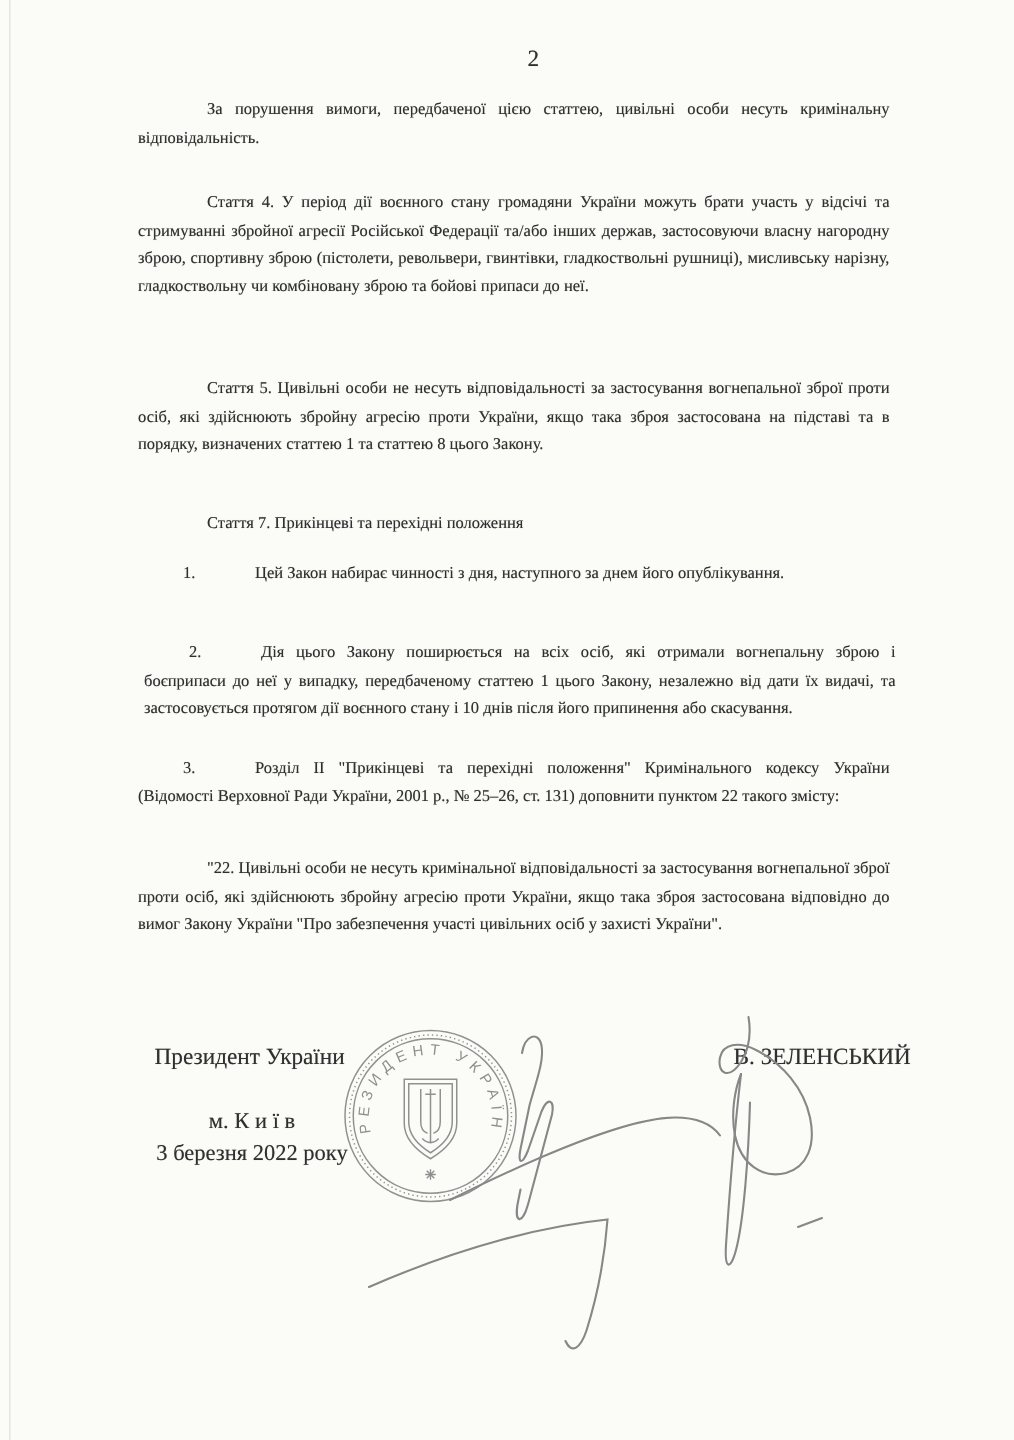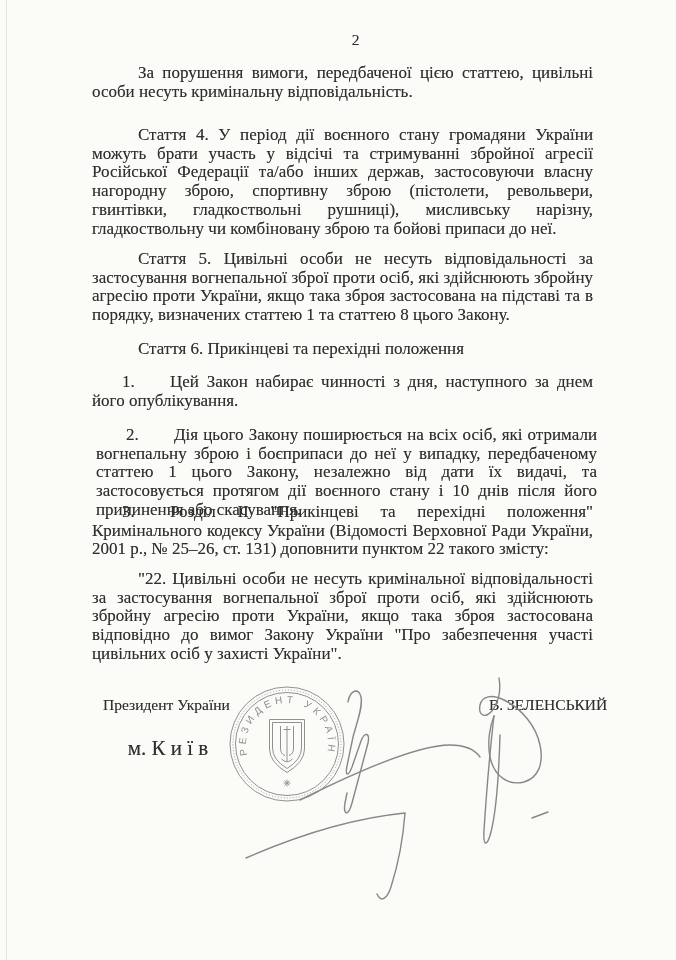--- a/index.html
+++ b/index.html
@@ -15,42 +15,42 @@
     overflow:hidden;
     color:#2f2f2f;
   }
   .scan-edge{
     position:absolute;left:6px;top:0;bottom:0;width:1px;
     background:#e4e4e0;
   }
   .txt{
     position:absolute;
     left:92px;width:501px;
-    font-size:17px;line-height:18.7px;
+    font-size:11px;line-height:18.7px;
     text-align:justify;
     text-shadow:0 0 0.5px rgba(60,60,60,.5);
   }
   .pagenum{
     position:absolute;left:92px;width:501px;
     text-align:center;text-indent:26px;
     font-size:15.5px;
     text-shadow:0 0 0.5px rgba(60,60,60,.5);
   }
   .ind{text-indent:46px;}
   .item{text-indent:30px;}
   .item .inum{display:inline-block;width:48px;text-indent:0;}
   .sigline{
     position:absolute;
     font-size:15.5px;line-height:18px;
     text-shadow:0 0 0.5px rgba(60,60,60,.5);
     white-space:nowrap;
   }
   .dateblock{
     position:absolute;left:92px;width:152px;
-    text-align:center;font-size:21px;line-height:18px;
+    text-align:center;font-size:15px;line-height:18px;
     text-shadow:0 0 0.5px rgba(60,60,60,.5);
     white-space:nowrap;
   }
   svg{position:absolute;pointer-events:none;}
   .seal-stroke{fill:none;stroke:#919191;stroke-width:1;}
   .sig-stroke{fill:none;stroke:#878787;stroke-width:1.4;stroke-linecap:round;}
 </style>
 </head>
 <body>
 
@@ -58,33 +58,34 @@
   <div class="scan-edge"></div>
 
   <div class="pagenum" style="top:31px">2</div>
 
   <p class="txt ind" style="top:64px;margin:0">За порушення вимоги, передбаченої цією статтею, цивільні особи несуть кримінальну відповідальність.</p>
 
   <p class="txt ind" style="top:126px;margin:0">Стаття 4. У період дії воєнного стану громадяни України можуть брати участь у відсічі та стримуванні збройної агресії Російської Федерації та/або інших держав, застосовуючи власну нагородну зброю, спортивну зброю (пістолети, револьвери, гвинтівки, гладкоствольні рушниці), мисливську нарізну, гладкоствольну чи комбіновану зброю та бойові припаси до неї.</p>
 
   <p class="txt ind" style="top:250px;margin:0">Стаття 5. Цивільні особи не несуть відповідальності за застосування вогнепальної зброї проти осіб, які здійснюють збройну агресію проти України, якщо така зброя застосована на підставі та в порядку, визначених статтею 1 та статтею 8 цього Закону.</p>
 
-  <p class="txt ind" style="top:340px;margin:0">Стаття 6. Прикінцеві та перехідні положення</p>
+  <p class="txt ind" style="top:340px;margin:0">Стаття 7. Прикінцеві та перехідні положення</p>
 
   <p class="txt item" style="top:373px;margin:0"><span class="inum">1.</span><span>Цей Закон набирає чинності з дня, наступного за днем його опублікування.</span></p>
 
   <p class="txt item" style="top:422px;margin:4px"><span class="inum">2.</span><span>Дія цього Закону поширюється на всіх осіб, які отримали вогнепальну зброю і боєприпаси до неї у випадку, передбаченому статтею 1 цього Закону, незалежно від дати їх видачі, та застосовується протягом дії воєнного стану і 10 днів після його припинення або скасування.</span></p>
 
   <p class="txt item" style="top:503px;margin:0"><span class="inum">3.</span><span>Розділ II "Прикінцеві та перехідні положення" Кримінального кодексу України (Відомості Верховної Ради України, 2001 р., № 25–26, ст. 131) доповнити пунктом 22 такого змісту:</span></p>
 
   <p class="txt ind" style="top:570px;margin:0">"22. Цивільні особи не несуть кримінальної відповідальності за застосування вогнепальної зброї проти осіб, які здійснюють збройну агресію проти України, якщо така зброя застосована відповідно до вимог Закону України "Про забезпечення участі цивільних осіб у захисті України".</p>
 
   <div class="sigline" style="left:103px;top:696px">Президент України</div>
   <div class="sigline" style="left:489px;top:696px">В. ЗЕЛЕНСЬКИЙ</div>
   <div class="dateblock" style="top:739px">м. К и ї в</div>
+  <div class="dateblock" style="top:760px">3 березня 2022 року</div>
 
   <svg style="left:227px;top:684px" width="120" height="120" viewBox="0 0 120 120">
     <circle class="seal-stroke" cx="60" cy="60" r="57" stroke-width="0.9"></circle>
     <circle class="seal-stroke" cx="60" cy="60" r="54" stroke-width="1.6" stroke-dasharray="0.9 2.1"></circle>
     <circle class="seal-stroke" cx="60" cy="60" r="51.5" stroke-width="0.8"></circle>
     <defs>
       <path id="sealArc" d="M 21.6 74.5 A 41 41 0 1 1 98.4 74.5" fill="none"></path>
     </defs>
     <text font-family="Liberation Sans, sans-serif" font-size="10" letter-spacing="4" fill="#8f8f8f">
       <textPath href="#sealArc" startOffset="50%" text-anchor="middle">ПРЕЗИДЕНТ УКРАЇНИ</textPath>

